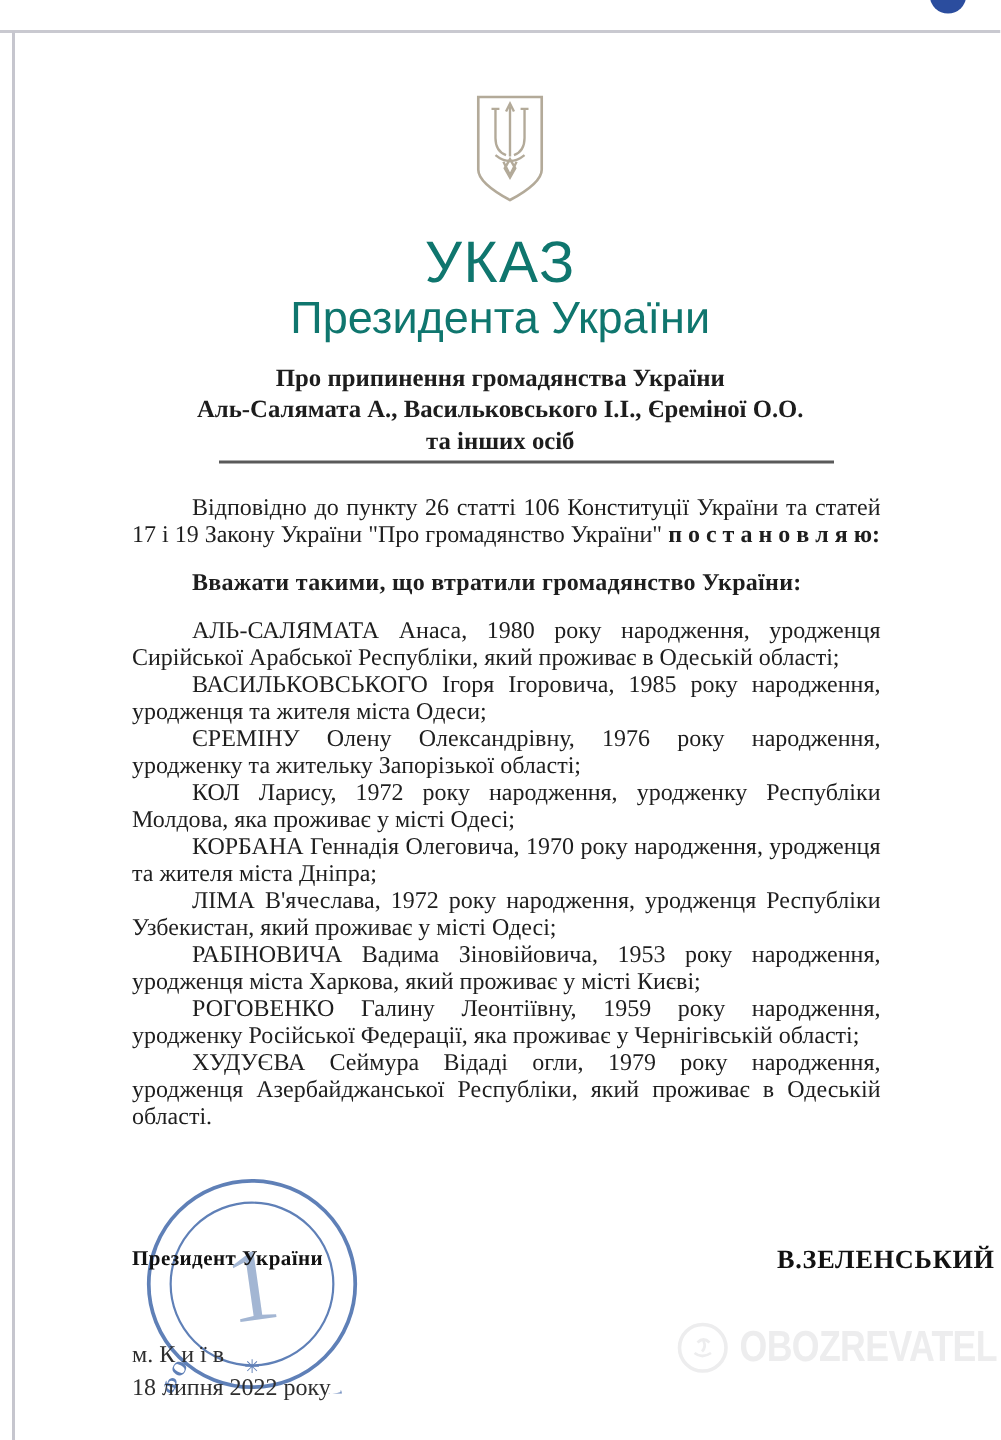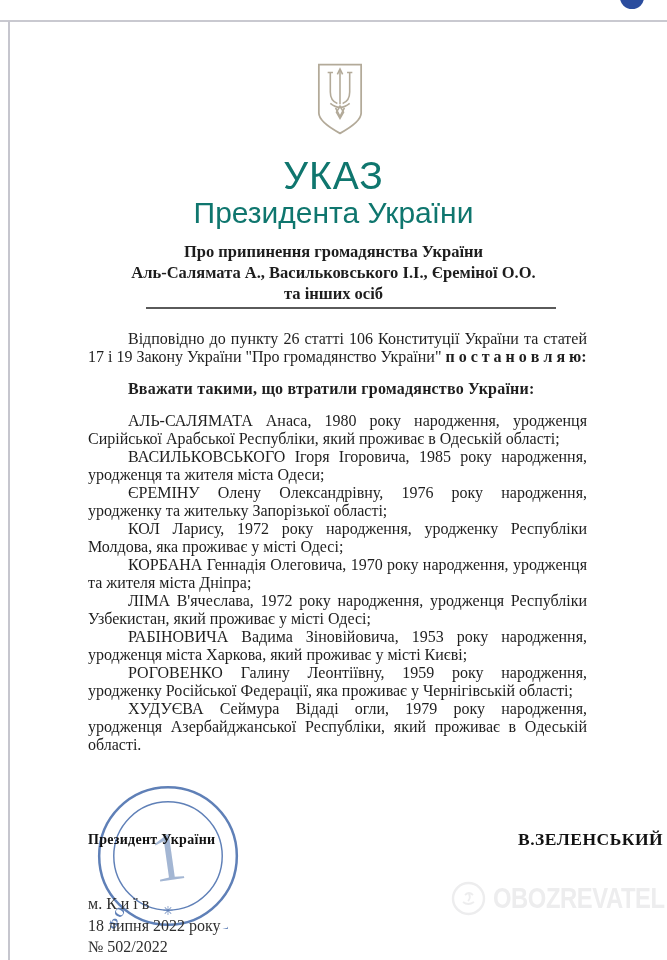--- a/index.html
+++ b/index.html
@@ -106,21 +106,20 @@
   <text x="70" y="93" text-anchor="middle" font-family="Liberation Serif, DejaVu Serif, serif" font-size="66" fill="#97accd" transform="rotate(-8 70 70)">1</text>
   <text x="70" y="127" text-anchor="middle" font-size="12" fill="#4a6fae">✳</text>
 </svg>
 <div class="stamp-overlay">Президент України</div>
 
 <div class="signature">В.ЗЕЛЕНСЬКИЙ</div>
 
 <div class="footer">
   <div>м. К и ї в</div>
   <div>18 липня 2022 року</div>
-  <div>№ 502/2022</div>
 </div>
 
 <div class="watermark">
   <svg class="wm-logo" viewBox="0 0 37 37" fill="none" stroke="#ededee" stroke-width="2.4">
     <circle cx="18.5" cy="18.5" r="15.5"></circle>
     <path d="M13 22 Q18 26 24 22 M15 15 Q19 11 23 15 M19 14 Q21 18 18 21" stroke-width="1.8"></path>
   </svg>
   <div class="wm-text">OBOZREVATEL</div>
 </div>
 

